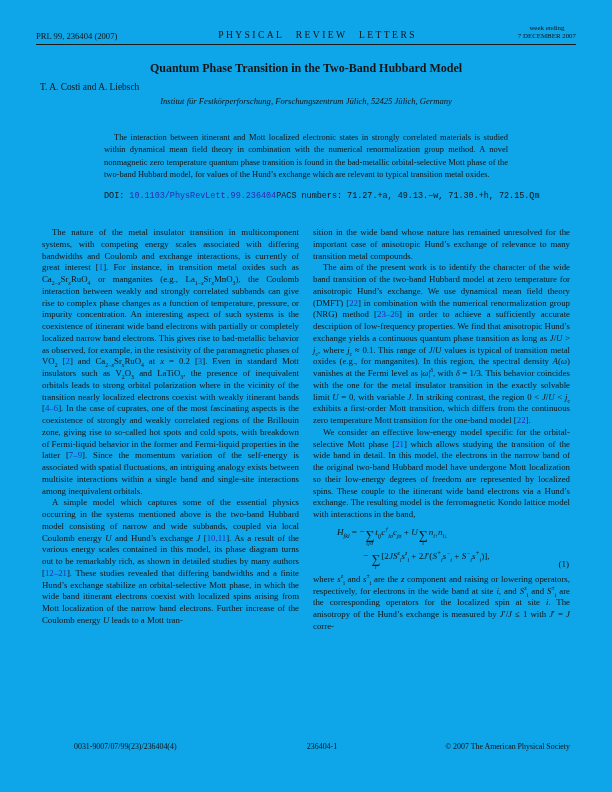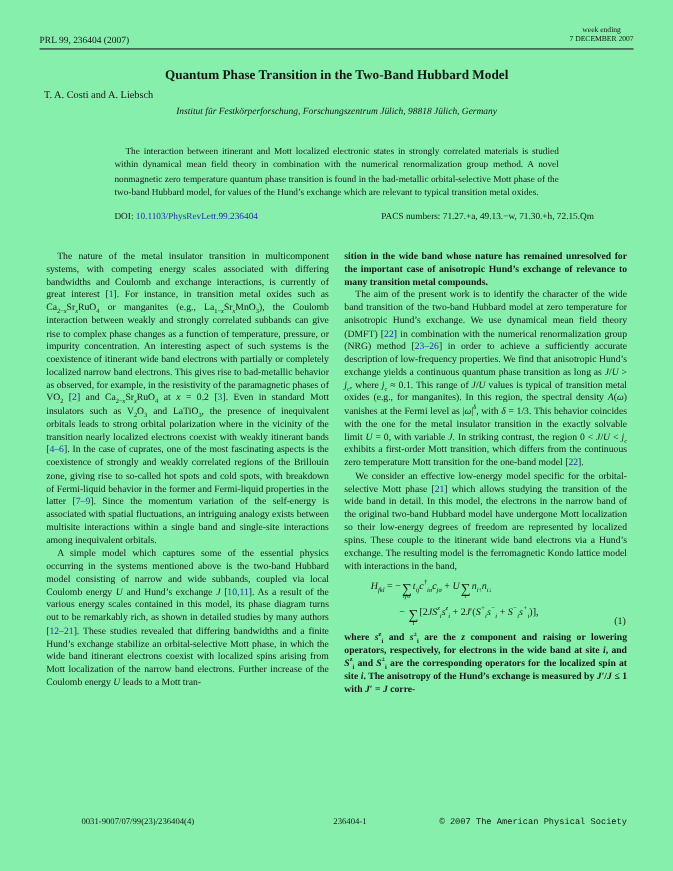--- a/index.html
+++ b/index.html
@@ -1,17 +1,17 @@
 <!DOCTYPE html>
 <html><head>
 <meta charset="utf-8">
 <style>
   html,body{margin:0;padding:0;background:#ffffff;}
   .page{
-    width:612px;height:792px;position:relative;background:#86efac;
+    width:612px;height:792px;position:relative;background:#0ea5e9;
     font-family:"Liberation Serif","DejaVu Serif",serif;color:#141414;
     overflow:hidden;
   }
   
   .hdr{
     position:absolute;top:24px;left:36px;right:36px;
     display:flex;align-items:flex-end;justify-content:space-between;
     border-bottom:1.2px solid #1a1a1a;padding-bottom:3px;
   }
   .hdr-left{font-size:8.6px;white-space:nowrap;}
@@ -21,67 +21,68 @@
   .title{position:absolute;top:61px;left:40px;right:40px;text-align:center;font-weight:bold;font-size:12px;}
   .authors{position:absolute;top:82px;left:40px;right:40px;text-align:left;font-size:9.4px;}
   .affil{position:absolute;top:96px;left:40px;right:40px;text-align:center;font-style:italic;font-size:8.6px;}
   .received{position:absolute;top:108px;left:40px;right:40px;text-align:center;font-size:8.6px;}
   .abstract{
     position:absolute;top:131px;left:104px;width:404px;
     font-size:8.45px;line-height:12.4px;text-align:justify;text-indent:10px;
   }
   .doiline{
     position:absolute;top:191px;left:104px;width:436px;
-    display:flex;justify-content:space-between;font-size:8.45px;white-space:nowrap;
+    display:flex;justify-content:flex-start;font-size:8.45px;white-space:nowrap;font-family:Liberation Mono, monospace;
   }
   .link{color:#2a2ab2;text-decoration:none;cursor:pointer;}
   
   .columns{
     position:absolute;top:227px;left:42px;width:528px;height:512px;
     display:flex;gap:14px;overflow:hidden;
   }
   .col{width:257px;font-size:8.8px;line-height:11.75px;text-align:justify;}
   .col p{margin:0;text-indent:10px;}
-  .col p.noind{text-indent:0;font-weight:bold;}
+  .col p.noind{text-indent:0;}
   .col .cite{color:#2a2ab2;}
   
   .eq{position:relative;margin:5px 0 4px 0;font-size:9.1px;line-height:12px;text-align:left;}
   .eq .l1{padding-left:24px;white-space:nowrap;}
   .eq .l2{padding-left:50px;margin-top:4px;white-space:nowrap;}
   .eq .num{position:absolute;right:1px;bottom:0;font-style:normal;}
   .eq sub,.eq sup{font-style:italic;}
   sub,sup{font-size:0.66em;line-height:0;}
   .sm{display:inline-flex;flex-direction:column;align-items:center;vertical-align:-0.5em;line-height:0.85;margin:0 1px;}
   .sg{font-size:12.5px;font-style:normal;}
   .sl{font-size:5.8px;font-style:italic;letter-spacing:0.3px;}
   
   .ftr{
     position:absolute;top:742px;left:42px;right:42px;
     display:flex;align-items:baseline;font-size:7.9px;white-space:nowrap;padding-left:32px;
   }
   .ftr .f1{flex:1;text-align:left;}
   .ftr .f2{flex:1;text-align:center;}
-  .ftr .f3{flex:1;text-align:right;font-family:Liberation Mono, monospace;}
+  .ftr .f3{flex:1;text-align:right;}
 </style>
 </head>
 <body>
 
 <div class="page">
 
   <div class="hdr">
     <span class="hdr-left">PRL 99, 236404 (2007)</span>
+    <span class="hdr-center">PHYSICAL REVIEW LETTERS</span>
     <span class="hdr-right">
       <span>week ending</span><br>
       <span>7 DECEMBER 2007</span>
     </span>
   </div>
 
   <div class="title">Quantum Phase Transition in the Two-Band Hubbard Model</div>
   <div class="authors">T. A. Costi and A. Liebsch</div>
-  <div class="affil">Institut für Festkörperforschung, Forschungszentrum Jülich, 98818 Jülich, Germany</div>
+  <div class="affil">Institut für Festkörperforschung, Forschungszentrum Jülich, 52425 Jülich, Germany</div>
 
   <div class="abstract">The interaction between itinerant and Mott localized electronic states in strongly correlated materials is studied within dynamical mean field theory in combination with the numerical renormalization group method. A novel nonmagnetic zero temperature quantum phase transition is found in the bad-metallic orbital-selective Mott phase of the two-band Hubbard model, for values of the Hund’s exchange which are relevant to typical transition metal oxides.</div>
 
   <div class="doiline">
     <span>
       <span>DOI:</span>
       <a class="link">10.1103/PhysRevLett.99.236404</a>
     </span>
     <span>PACS numbers: 71.27.+a, 49.13.−w, 71.30.+h, 72.15.Qm</span>
   </div>

